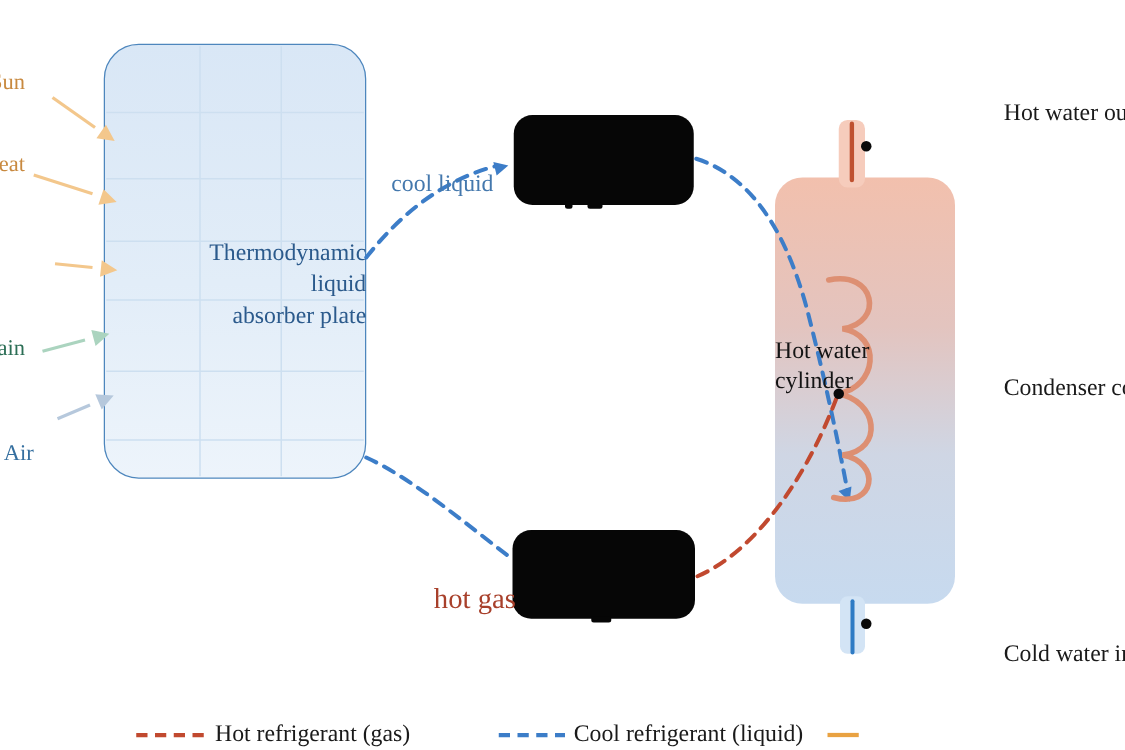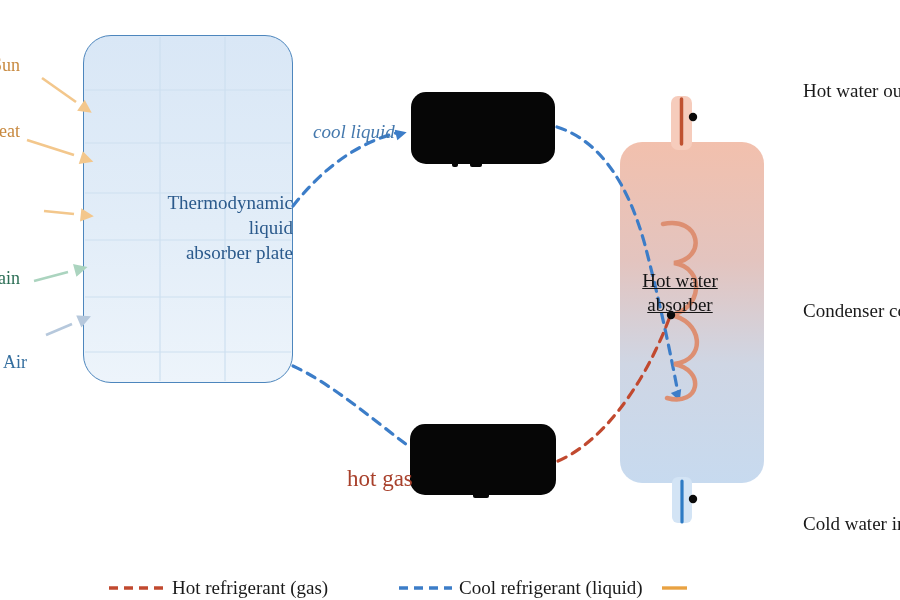--- a/index.html
+++ b/index.html
@@ -16,32 +16,32 @@
     border:1.6px solid #4d86bd;box-sizing:border-box;z-index:1;
   }
   .panel-label{left:83px;top:190px;width:210px;text-align:right;
     font-size:19px;line-height:25px;color:#2b5a8c;z-index:4;}
   
   .cylinder{
     left:620px;top:142px;width:144px;height:341px;border-radius:22px;
     background:linear-gradient(to bottom,#f2c0ad 0%,#e3c4bf 35%,#cfd6e4 65%,#c7daef 100%);
     z-index:1;
   }
-  .cyl-label{left:620px;top:269px;width:120px;text-align:center;
-    font-size:19px;line-height:24px;color:#141414;z-index:4;text-decoration:underline;}
+  .cyl-label{left:620px;top:269px;width:120px;text-align:left;
+    font-size:19px;line-height:24px;color:#141414;z-index:4;}
   
   .blackbox{background:#060606;border-radius:15px;z-index:1;}
   .nub{background:#060606;border-radius:2px;z-index:1;}
   
   .input-lbl{font-size:18px;line-height:20px;z-index:4;}
   .sun{left:-8px;top:55px;color:#c8893f;}
   .heat{left:-14px;top:121px;color:#c8893f;}
   .rain{left:-14px;top:268px;color:#2b6e55;}
   .air{left:3px;top:313px;color:#356f9f;margin-top:39px;}
-  .cool-liquid{left:313px;top:121px;font-size:19px;color:#4478ad;z-index:4;font-style:italic;}
+  .cool-liquid{left:313px;top:137px;font-size:19px;color:#4478ad;z-index:4;}
   .hot-gas{left:347px;top:466px;font-size:23px;color:#a8402b;z-index:4;}
   
   .r-top{left:803px;top:80px;z-index:4;}
   .r-mid{left:803px;top:300px;z-index:4;}
   .r-bot{left:803px;top:513px;z-index:4;}
   
   .lg-1{left:172px;top:577px;z-index:4;}
   .lg-2{left:459px;top:577px;z-index:4;}
   .lg-3{left:690px;top:577px;z-index:4;}
   svg.overlay{position:absolute;left:0;top:0;z-index:2;pointer-events:none;}
@@ -135,21 +135,21 @@
   <div class="abs input-lbl sun">Sun</div>
   <div class="abs input-lbl heat">Heat</div>
   <div class="abs input-lbl rain">Rain</div>
   <div class="abs input-lbl air">Air</div>
 
   <div class="abs cool-liquid">cool liquid</div>
   <div class="abs hot-gas">hot gas</div>
 
   <div class="abs cyl-label">
     <div>Hot water</div>
-    <div>absorber</div>
+    <div>cylinder</div>
   </div>
 
   <div class="abs lbl r-top">Hot water out</div>
   <div class="abs lbl r-mid">Condenser coil</div>
   <div class="abs lbl r-bot">Cold water in</div>
 
   <div class="abs lbl lg-2">Cool refrigerant (liquid)</div>
   <div class="abs lbl lg-1">Hot refrigerant (gas)</div>
 
 </div>

